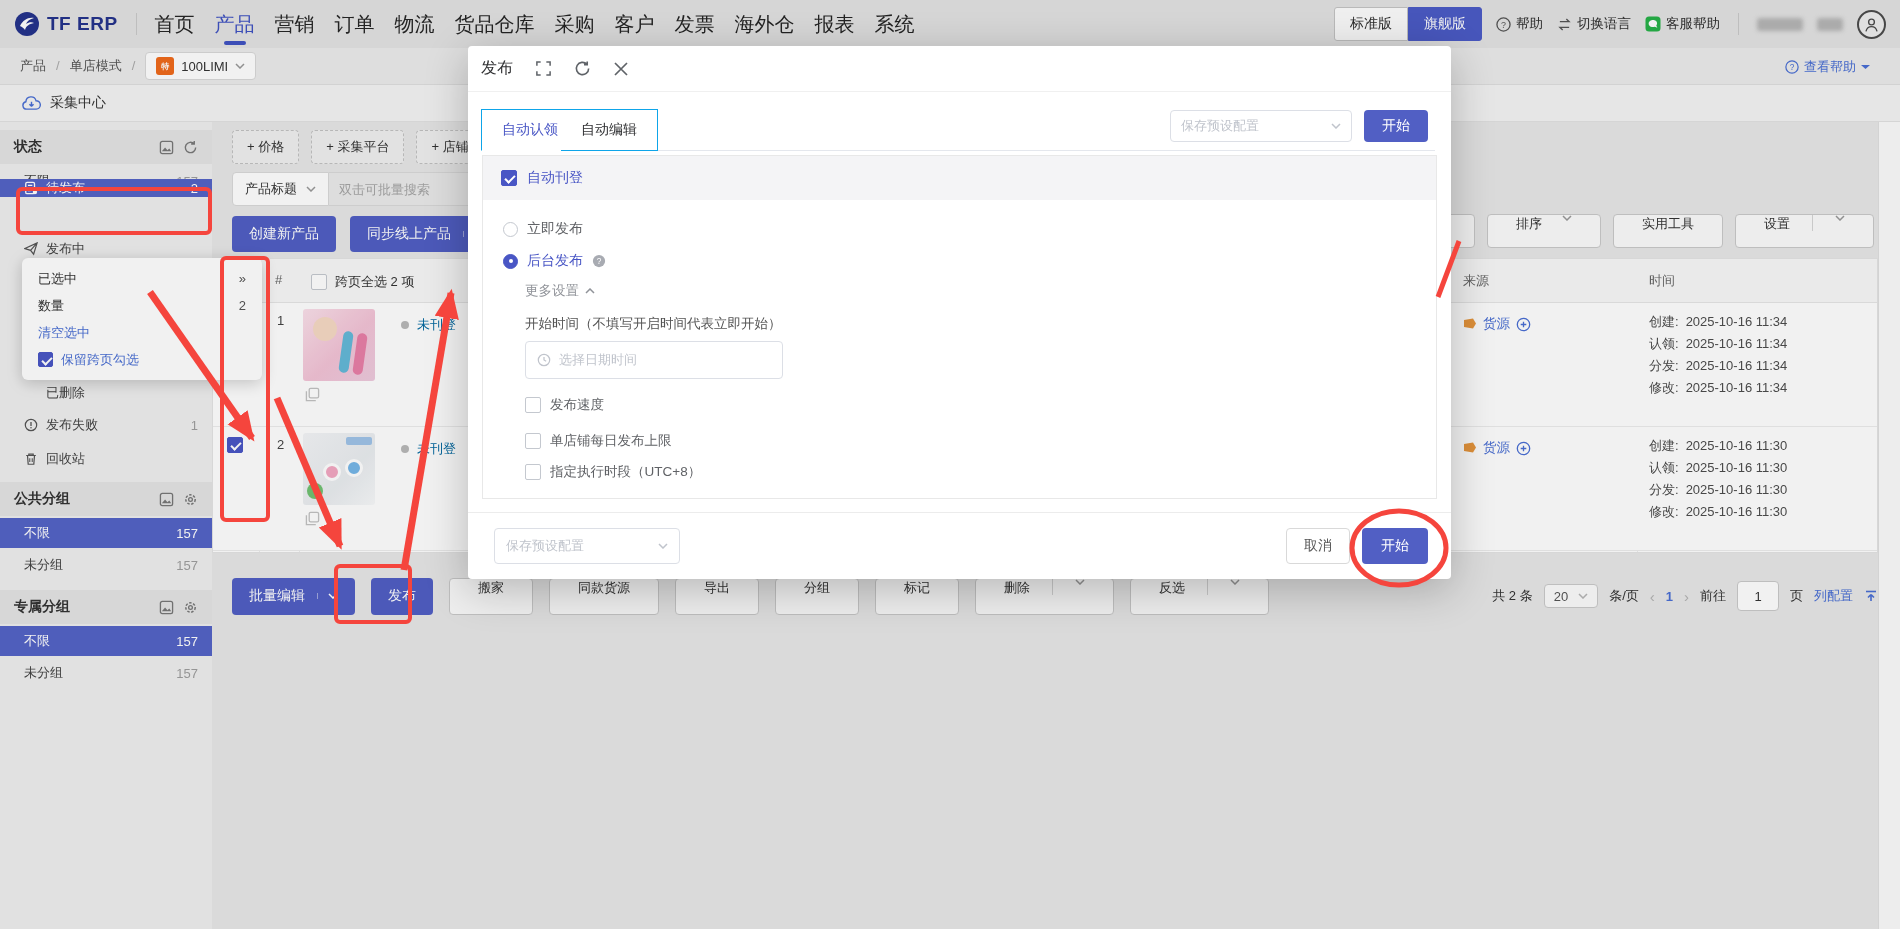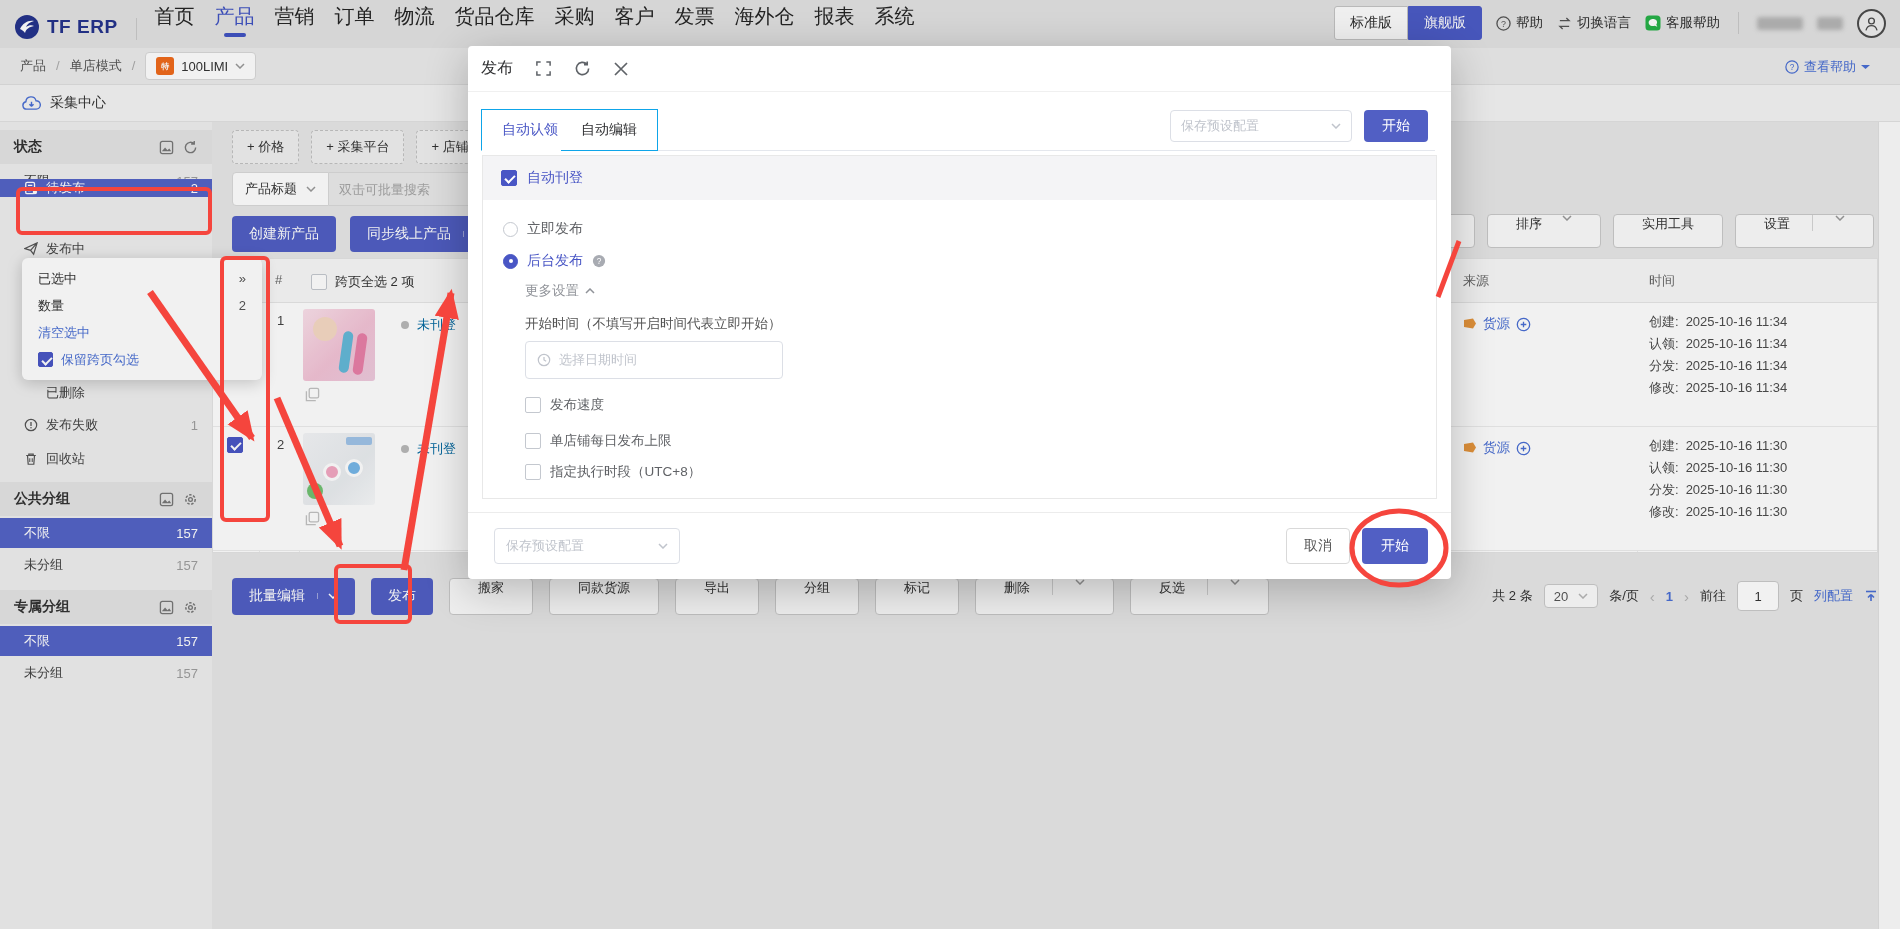--- a/index.html
+++ b/index.html
@@ -2,21 +2,21 @@
 <html><head>
 <meta charset="utf-8">
 <style>
 *{margin:0;padding:0;box-sizing:border-box}
 html,body{background:#cfcfcf}
 #app{position:relative;width:1900px;height:929px;background:#e7e7e7;overflow:hidden;
   font-family:"Liberation Sans","DejaVu Sans",sans-serif;font-size:13px;color:#333;}
 svg{display:block}
 
 
-.topbar{position:relative;height:48px;background:#e3e3e3;display:flex;align-items:flex-end;padding:8px 14px;z-index:5}
+.topbar{position:relative;height:48px;background:#e3e3e3;display:flex;align-items:center;padding:2px 14px;z-index:5}
 .logo{display:flex;align-items:center;gap:7px;font-weight:bold;font-size:19px;color:#25338c;letter-spacing:.5px}
 .topdiv{width:1px;height:22px;background:#c9c9c9;margin:0 18px}
 .nav{display:flex;gap:20px;font-size:20px;color:#262626}
 .nav .it{position:relative;height:48px;display:flex;align-items:center;cursor:pointer;white-space:nowrap}
 .nav .it.active{color:#4053c2}
 .nav .it.active::after{content:"";position:absolute;left:50%;transform:translateX(-50%);bottom:3px;width:22px;height:4px;background:#4053c2;border-radius:2px}
 .top-right{margin-left:auto;display:flex;align-items:center;gap:14px;font-size:13.5px;color:#2f2f2f}
 .seg{display:flex}
 .seg .a{padding:7px 15px;background:#fdfdfd;border:1px solid #c4c4c4;border-radius:3px 0 0 3px;font-size:14px;cursor:pointer}
 .seg .b{padding:7px 15px;background:#4c5bc6;color:#fff;border:1px solid #4c5bc6;border-radius:0 3px 3px 0;font-size:14px;cursor:pointer}

